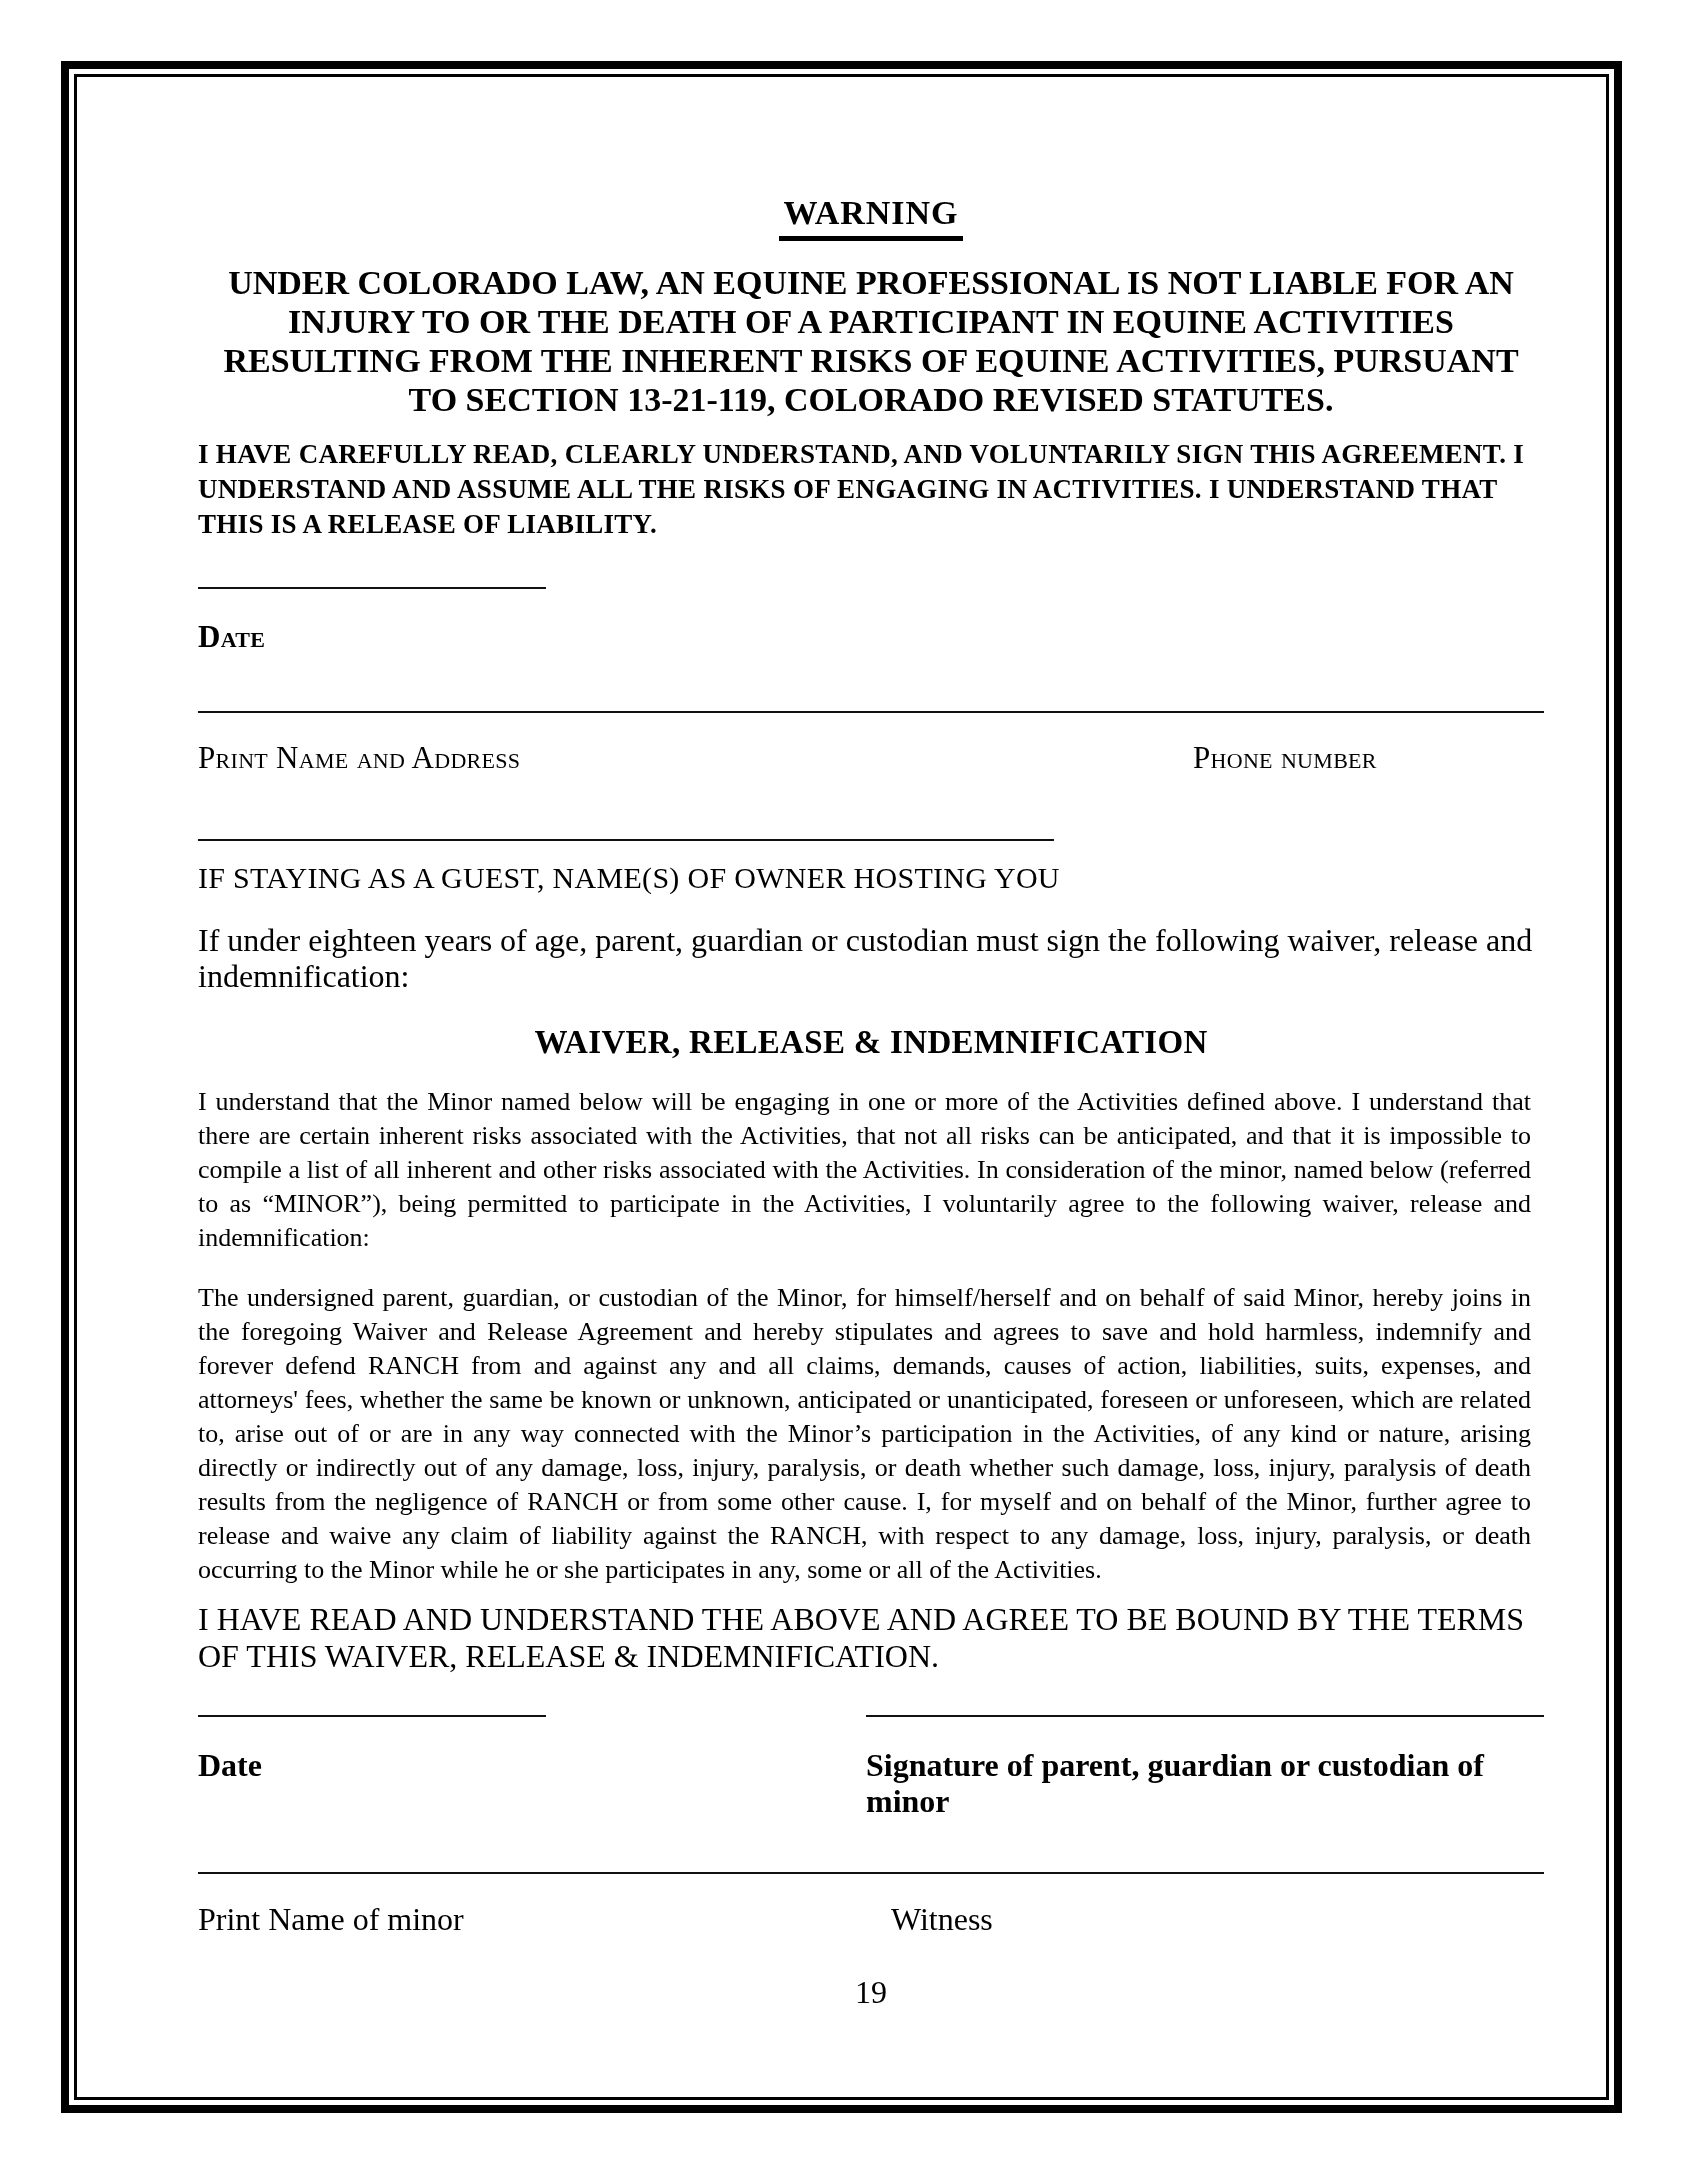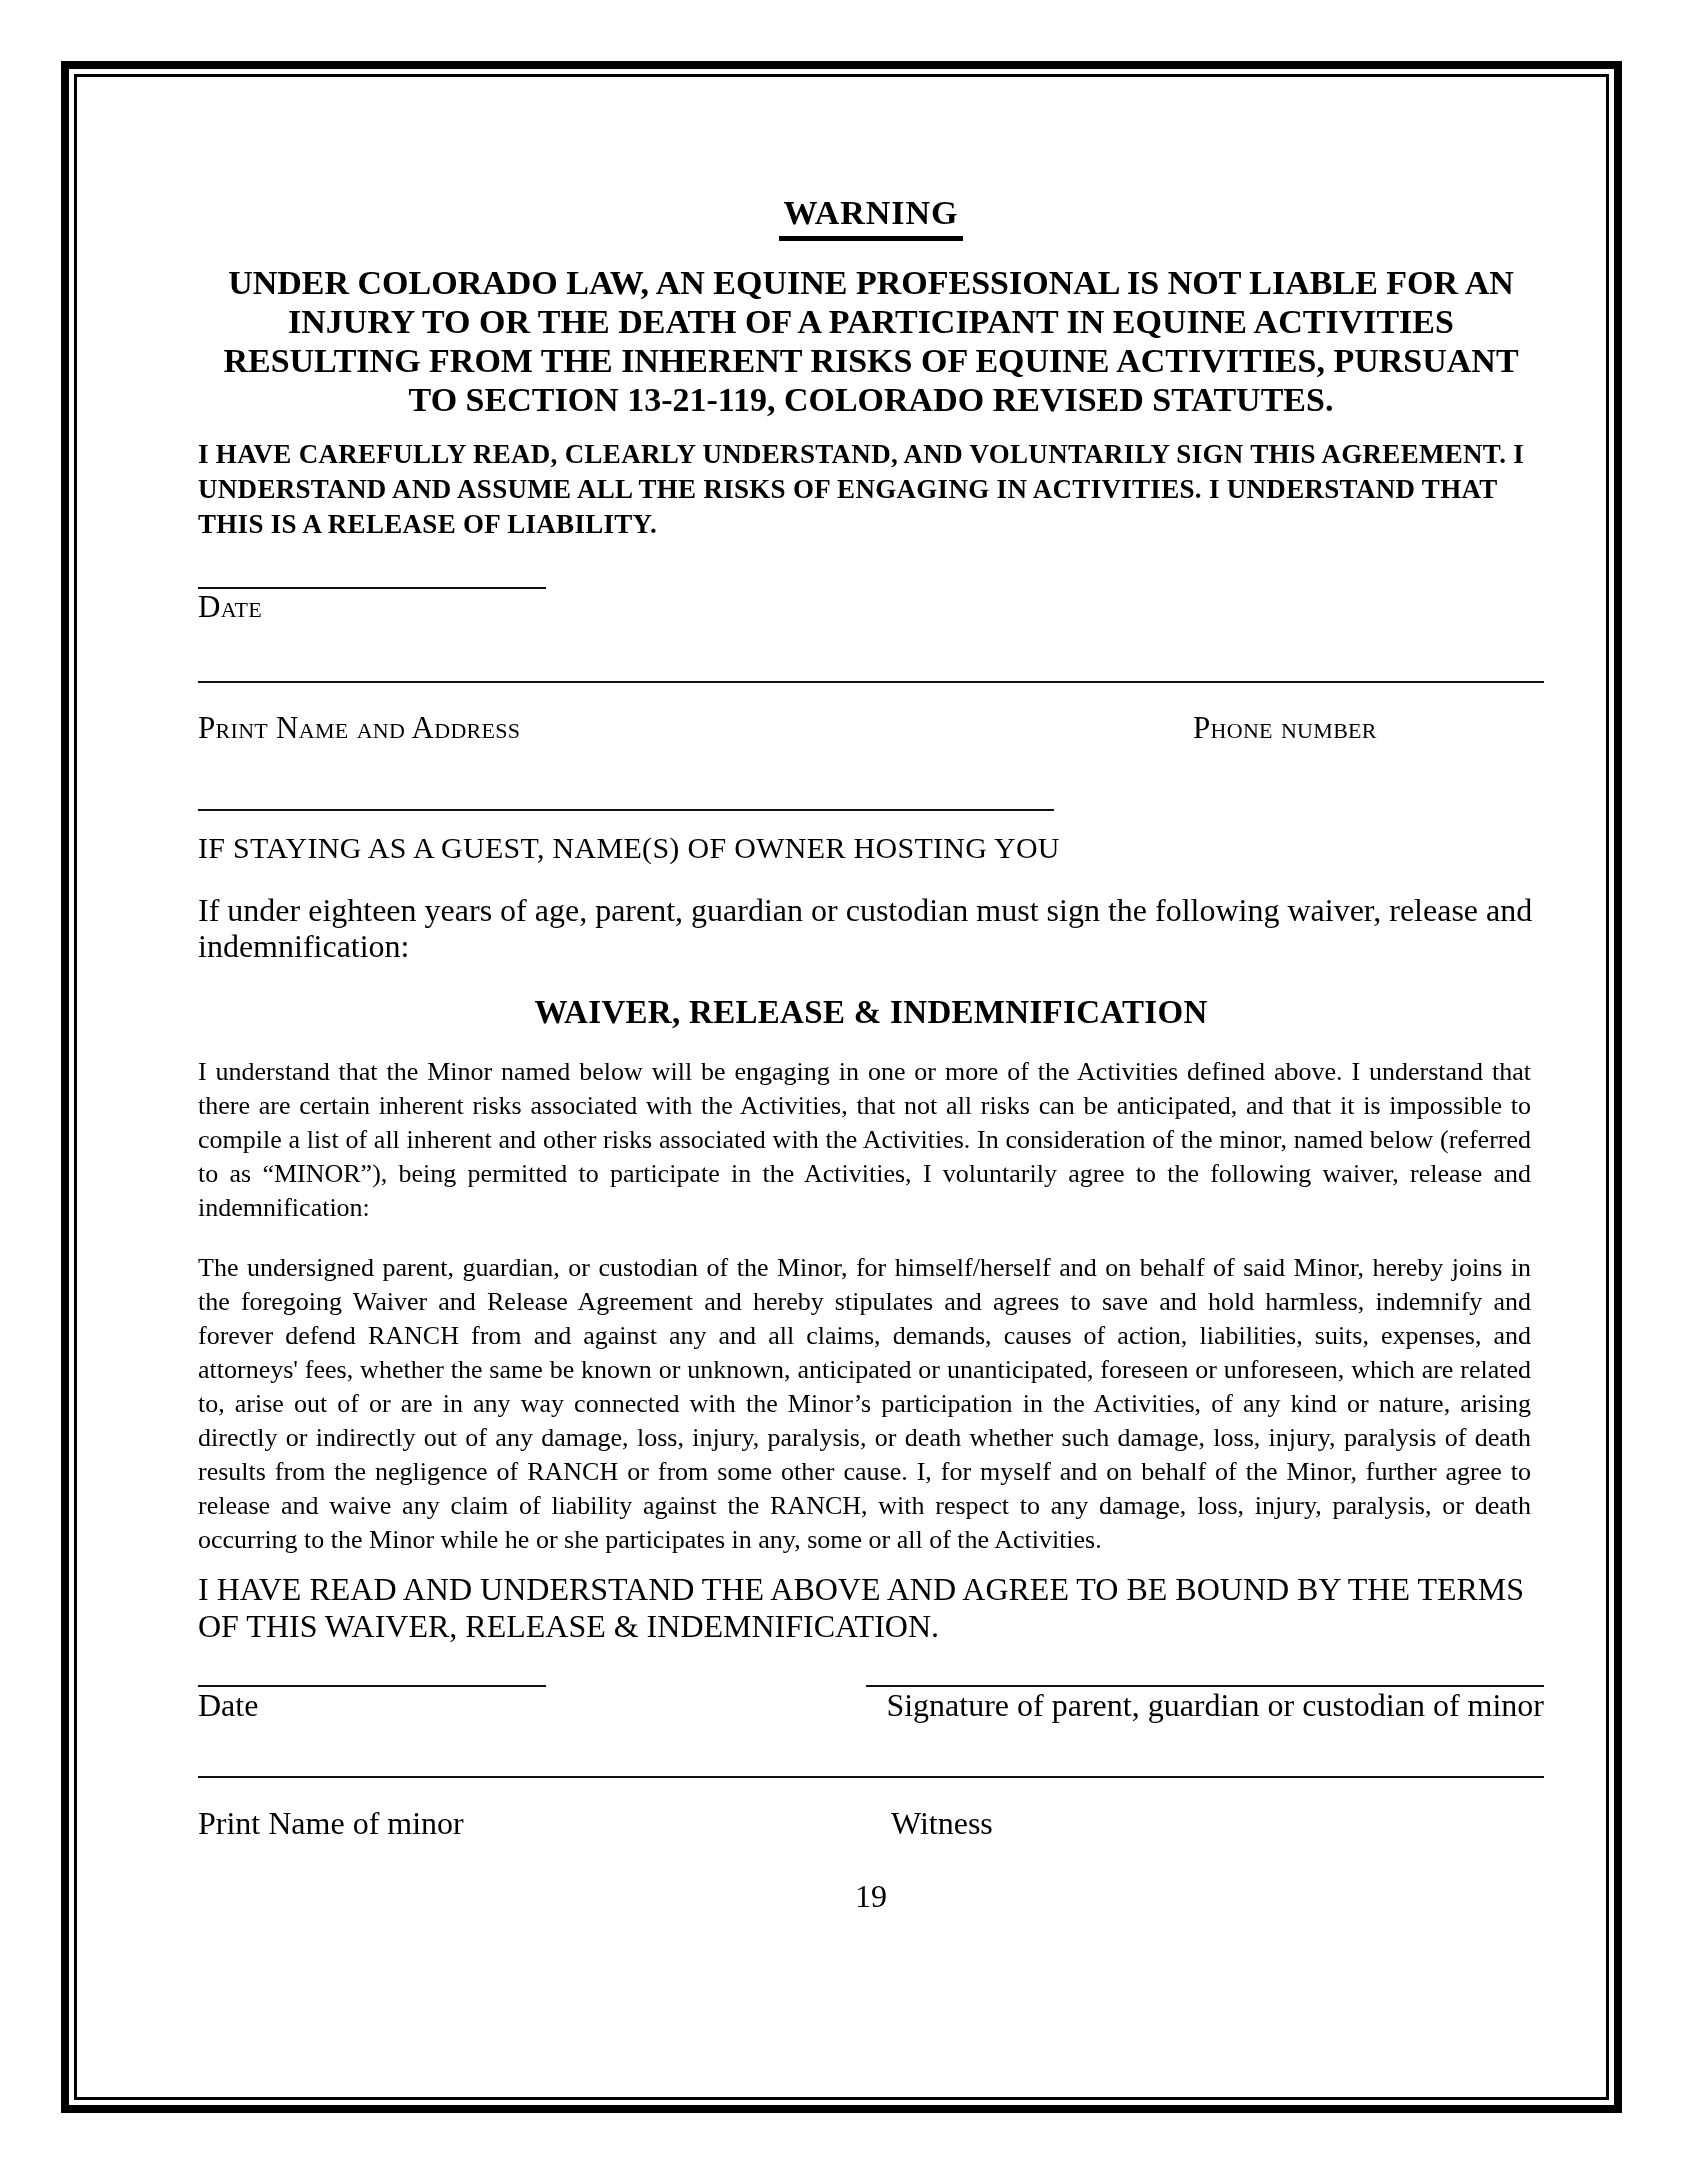--- a/index.html
+++ b/index.html
@@ -28,23 +28,23 @@
     margin:22px 0 0 0; font-size:34px; font-weight:bold; line-height:39px;
     text-align:center;
   }
   .ack {
     margin:18px 0 0 0; font-size:27px; font-weight:bold; line-height:35px;
     letter-spacing:0.3px;
   }
   .sigrow { display:flex; margin-top:45px; }
   .sigcol-left  { width:348px; flex:none; }
   .sigcol-right-1 { margin-left:371px; width:627px; flex:none; }
-  .sigcol-right-2 { margin-left:320px; width:678px; flex:none;text-align:right; }
+  .sigcol-right-2 { margin-left:320px; width:678px; flex:none; }
   .fill-line { border-top:2px solid #111; height:0; }
-  .sig-label { line-height:36px; }
+  .sig-label { margin-top:30px; line-height:36px;font-weight:bold; }
   .sc { font-variant:small-caps; font-size:31px; letter-spacing:0.3px; }
   .fieldrow { margin-top:56px; }
   .fieldrow .labelrow { position:relative; margin-top:26px; line-height:38px; }
   .phone-pos   { position:absolute; left:995px; top:0; white-space:nowrap; }
   .witness-pos { position:absolute; left:693px;  top:0; white-space:nowrap; }
   .guest-row { margin-top:57px; }
   .guest-line { width:856px; }
   .caps-label { font-size:30px; letter-spacing:0.3px; margin-top:18px; line-height:38px; }
   .center-note { margin:25px 0 0 0; font-size:32px; line-height:36px; text-align:left; }
   .section-heading {

